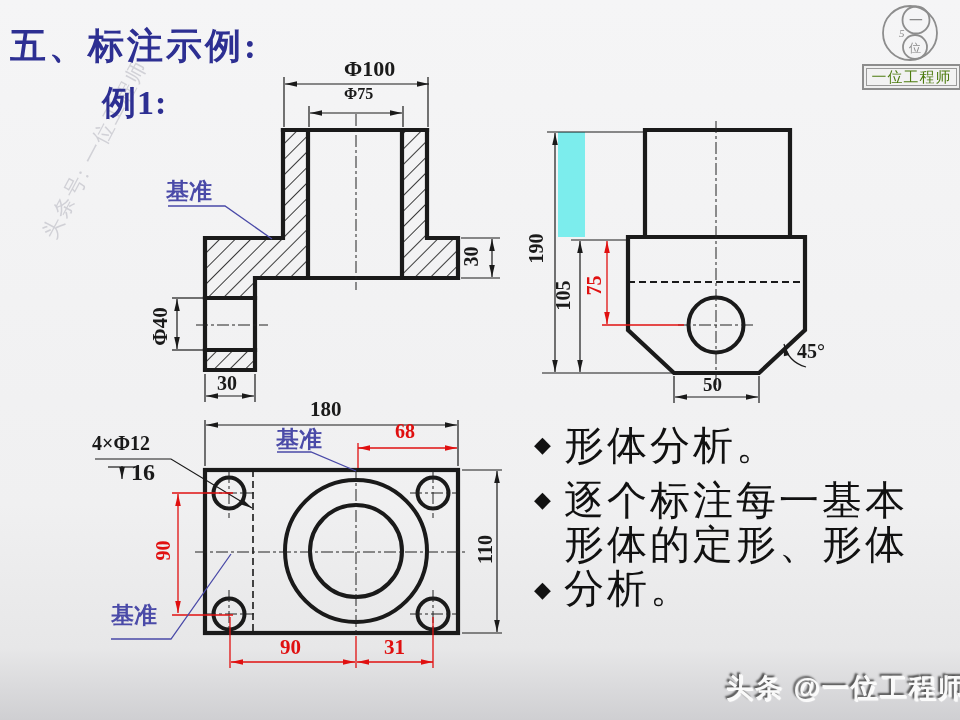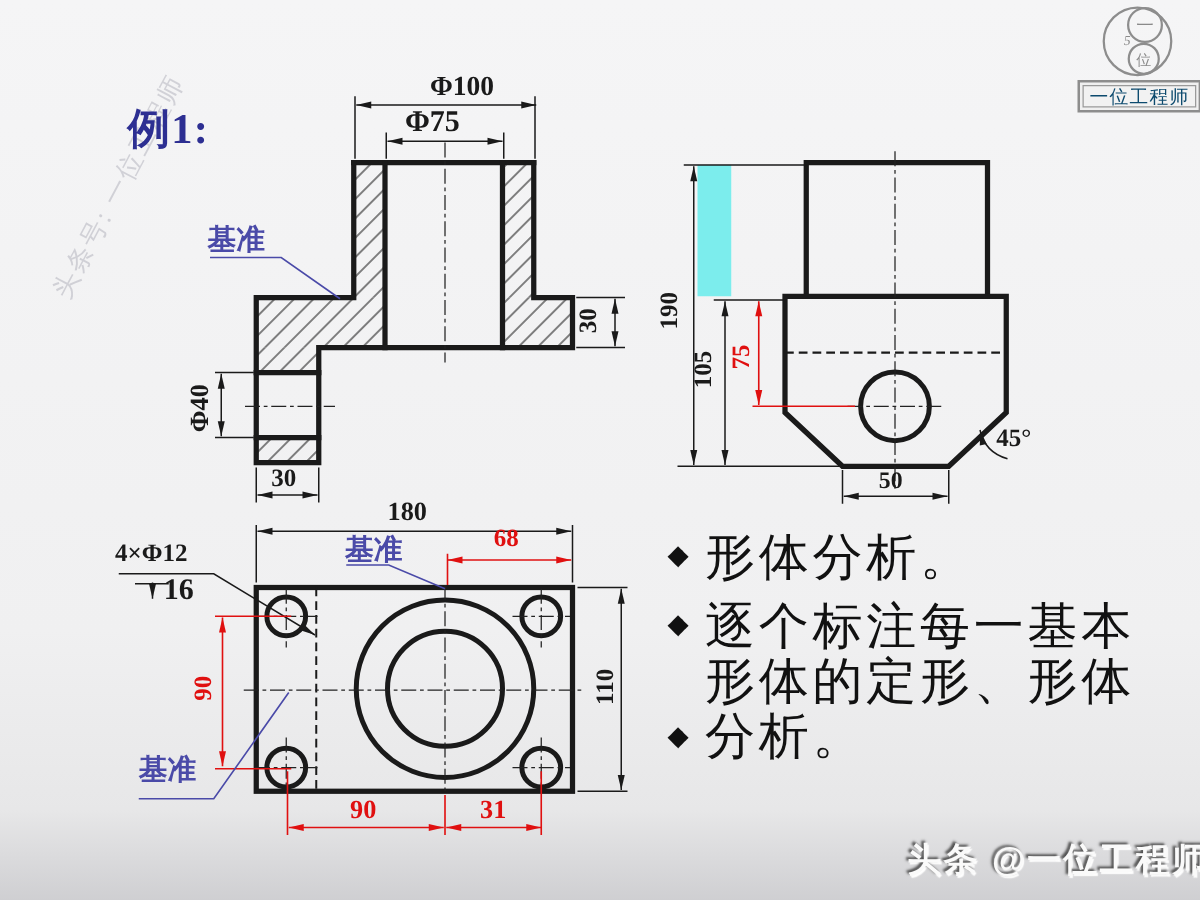--- a/index.html
+++ b/index.html
@@ -21,21 +21,21 @@
   .note-marker{font-size:22px;padding-top:8px;margin-right:13px;font-family:"DejaVu Sans",sans-serif;}
   .note-text{font-size:40px;line-height:44px;letter-spacing:3px;font-family:"Liberation Serif",serif;}
   .wm-diag{position:absolute;left:-95px;top:135px;width:380px;text-align:center;
            transform:rotate(-62deg);color:rgba(130,130,145,0.30);font-size:21px;letter-spacing:2px;white-space:nowrap;}
   .wm-footer{position:absolute;left:726px;top:670px;font-size:27px;font-weight:bold;
              font-family:"Liberation Sans",sans-serif;color:#fafafa;letter-spacing:2px;white-space:nowrap;
              text-shadow:-2px -2px 2px #4e4e4e,1px 1px 1px #ffffff;}
   .logo-label{position:absolute;left:862px;top:64px;width:95px;height:22px;border:2px solid #8d8d8d;
               box-shadow:inset 0 0 0 2px #f0f0f0, inset 0 0 0 3px #9a9a9a;
               display:flex;align-items:center;justify-content:center;
-              font-size:15px;color:#0c4a6e;letter-spacing:1px;background:#f2f2f2;}
+              font-size:15px;color:#4d7c0f;letter-spacing:1px;background:#f2f2f2;}
   svg{position:absolute;left:0;top:0;}
 </style>
 </head>
 <body>
 
 <div class="slide">
 
   <div class="wm-diag">头条号: 一位工程师</div>
 
   <svg width="960" height="720" viewBox="0 0 960 720">
@@ -170,24 +170,25 @@
       <path d="M111,639 H171 L231,554"></path>
     </g>
 
     <g stroke="#8d8d8d" stroke-width="1.8" fill="none">
       <circle cx="910" cy="33" r="27"></circle>
       <circle cx="916" cy="20" r="13.5"></circle>
       <circle cx="915" cy="47" r="12"></circle>
     </g>
   </svg>
 
+  <div class="abs title1" style="left:10px;top:22px;">五、标注示例:</div>
   <div class="abs title2" style="left:102px;top:80px;">例1:</div>
 
   <div class="abs dim" style="left:344px;top:56px;font-size:22px;">Φ100</div>
-  <div class="abs dim" style="left:324px;top:85px;font-size:24px;">Φ75</div>
+  <div class="abs dim" style="left:344px;top:85px;font-size:16px;">Φ75</div>
   <div class="vdim" style="left:443px;top:245px;font-size:20px;">30</div>
   <div class="vdim" style="left:132px;top:314px;font-size:21px;">Φ40</div>
   <div class="abs dim" style="left:217px;top:372px;font-size:20px;">30</div>
   <div class="abs datum" style="left:166px;top:176px;">基准</div>
 
   <div class="vdim" style="left:508px;top:237px;font-size:20px;">190</div>
   <div class="vdim" style="left:535px;top:284px;font-size:20px;">105</div>
   <div class="vdim red" style="left:566px;top:274px;font-size:20px;">75</div>
   <div class="abs dim" style="left:797px;top:340px;font-size:20px;">45°</div>
   <div class="abs dim" style="left:703px;top:374px;font-size:19px;">50</div>

